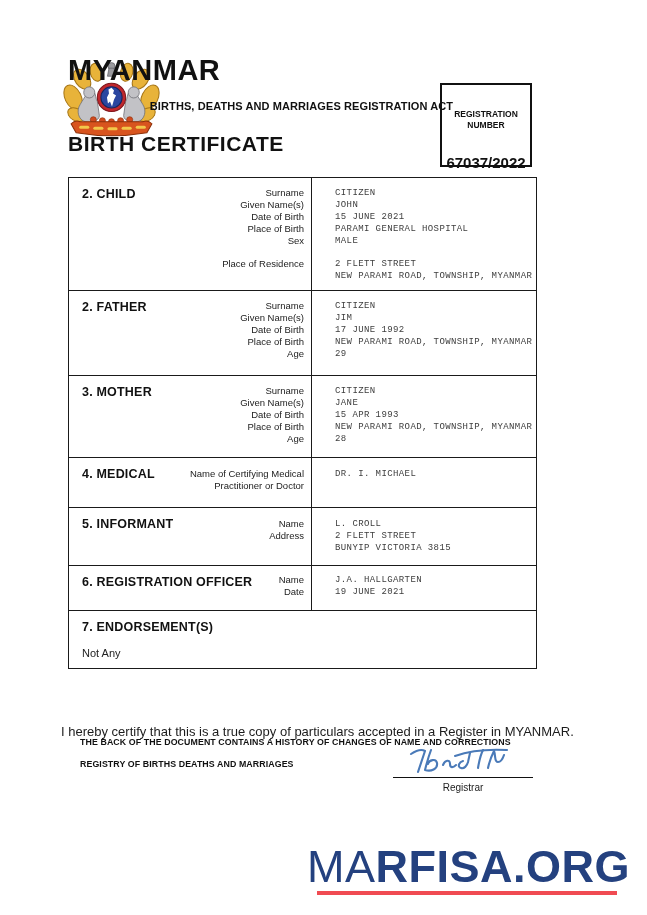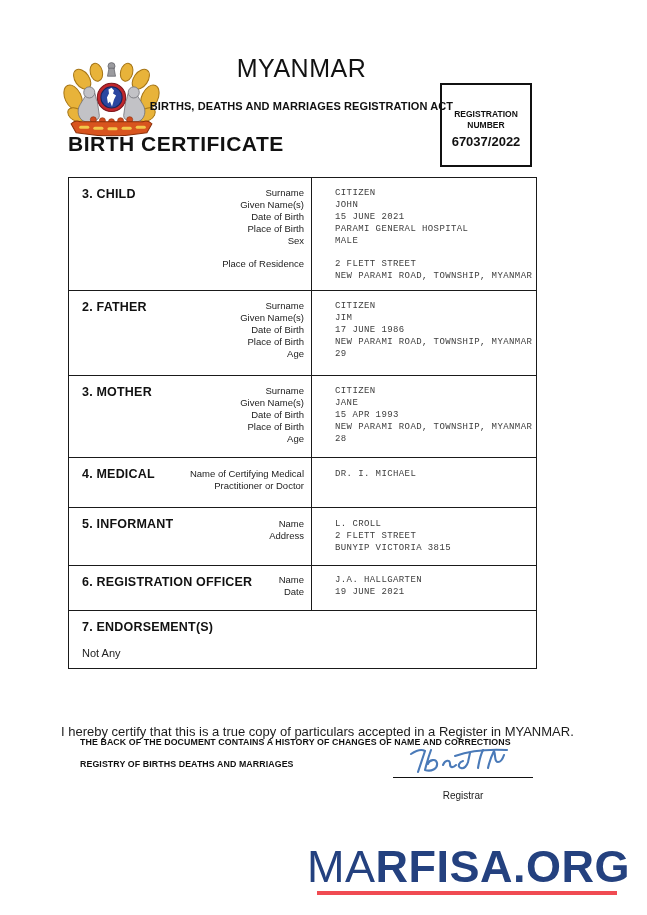--- a/index.html
+++ b/index.html
@@ -1,30 +1,30 @@
 <!DOCTYPE html>
 <html><head>
 <meta charset="utf-8">
 <style>
   html,body{margin:0;padding:0;background:#ffffff;}
   .page{position:relative;width:647px;height:915px;background:#ffffff;overflow:hidden;
         font-family:"Liberation Sans",sans-serif;color:#111;}
 
   
   .emblem{position:absolute;left:63px;top:59px;width:97px;height:83px;}
-  .country{position:absolute;left:68px;top:54px;width:467px;text-align:center;
-           font-size:25px;font-weight:normal;letter-spacing:.5px;}
+  .country{position:absolute;left:68px;top:54px;width:467px;
+           font-size:29px;font-weight:bold;letter-spacing:.5px;}
   .act{position:absolute;left:68px;top:100px;width:467px;text-align:center;
        font-size:11px;font-weight:bold;letter-spacing:.1px;}
   .cert-title{position:absolute;left:68px;top:132px;width:467px;text-align:left;
               font-size:21px;font-weight:bold;letter-spacing:.5px;}
   .regbox{position:absolute;left:440px;top:83px;width:88px;height:56px;
           border:2px solid #111;text-align:center;font-weight:bold;padding-top:24px;}
   .regbox .rlabel{font-size:8.5px;line-height:10.5px;white-space:pre-line;}
-  .regbox .rnum{font-size:13px;margin-top:4px;}
+  .regbox .rnum{font-size:15px;margin-top:24px;}
 
   
   .cert-table{position:absolute;left:68px;top:177px;width:467px;border:1px solid #1a1a1a;}
   .row{position:relative;border-top:1px solid #1a1a1a;}
   .row:first-child{border-top:none;}
   .vline{position:absolute;left:242px;top:0;bottom:0;width:1px;background:#1a1a1a;}
   .sec-title{position:absolute;left:13px;top:9px;font-size:12.5px;font-weight:bold;letter-spacing:.2px;}
   .fields{padding-top:9px;}
   .field{display:flex;align-items:flex-start;}
   .field.gap{margin-top:11px;}
@@ -35,21 +35,21 @@
   .r1{height:112px;} .r2{height:84px;} .r3{height:81px;} .r4{height:49px;}
   .r5{height:57px;} .r6{height:44px;} .r7{height:57px;}
   .endorse-note{position:absolute;left:13px;top:36px;font-size:11px;color:#222;}
 
   
   .back-note{position:absolute;left:80px;top:737px;font-size:8.8px;font-weight:bold;letter-spacing:.1px;}
   .certify{position:absolute;left:61px;top:724px;font-size:13px;color:#1c1c1c;}
   .registry{position:absolute;left:80px;top:759px;font-size:8.8px;font-weight:bold;letter-spacing:.1px;}
   .sig-block{position:absolute;left:393px;top:744px;width:140px;text-align:center;}
   .sig-line{border-top:1.5px solid #111;margin-top:-3px;}
-  .sig-caption{font-size:10px;margin-top:12px;color:#1c1c1c;}
+  .sig-caption{font-size:10px;margin-top:4px;color:#1c1c1c;}
 
   
   .watermark{position:absolute;right:17px;top:841px;font-size:45px;letter-spacing:.5px;
              white-space:nowrap;}
   .wm-light{font-weight:400;}
   .wm-bold{font-weight:700;}
   .wm-underline{position:absolute;left:317px;top:891px;width:300px;height:4px;}
 </style>
 </head>
 <body>
@@ -106,21 +106,21 @@
   <div class="regbox">
     <div class="rlabel">REGISTRATION
 NUMBER</div>
     <div class="rnum">67037/2022</div>
   </div>
 
   <div class="cert-table">
 
     <div class="row r1">
       <div class="vline"></div>
-      <div class="sec-title">3. CHILD</div>
+      <div class="sec-title">2. CHILD</div>
       <div class="fields">
         <div class="field">
           <div class="flabel">Surname</div>
           <div class="fvalue">CITIZEN</div>
         </div>
         <div class="field">
           <div class="flabel">Given Name(s)</div>
           <div class="fvalue">JOHN</div>
         </div>
         <div class="field">
@@ -150,21 +150,21 @@
         <div class="field">
           <div class="flabel">Surname</div>
           <div class="fvalue">CITIZEN</div>
         </div>
         <div class="field">
           <div class="flabel">Given Name(s)</div>
           <div class="fvalue">JIM</div>
         </div>
         <div class="field">
           <div class="flabel">Date of Birth</div>
-          <div class="fvalue">17 JUNE 1986</div>
+          <div class="fvalue">17 JUNE 1992</div>
         </div>
         <div class="field">
           <div class="flabel">Place of Birth</div>
           <div class="fvalue">NEW PARAMI ROAD, TOWNSHIP, MYANMAR</div>
         </div>
         <div class="field">
           <div class="flabel">Age</div>
           <div class="fvalue">29</div>
         </div>
       </div>

